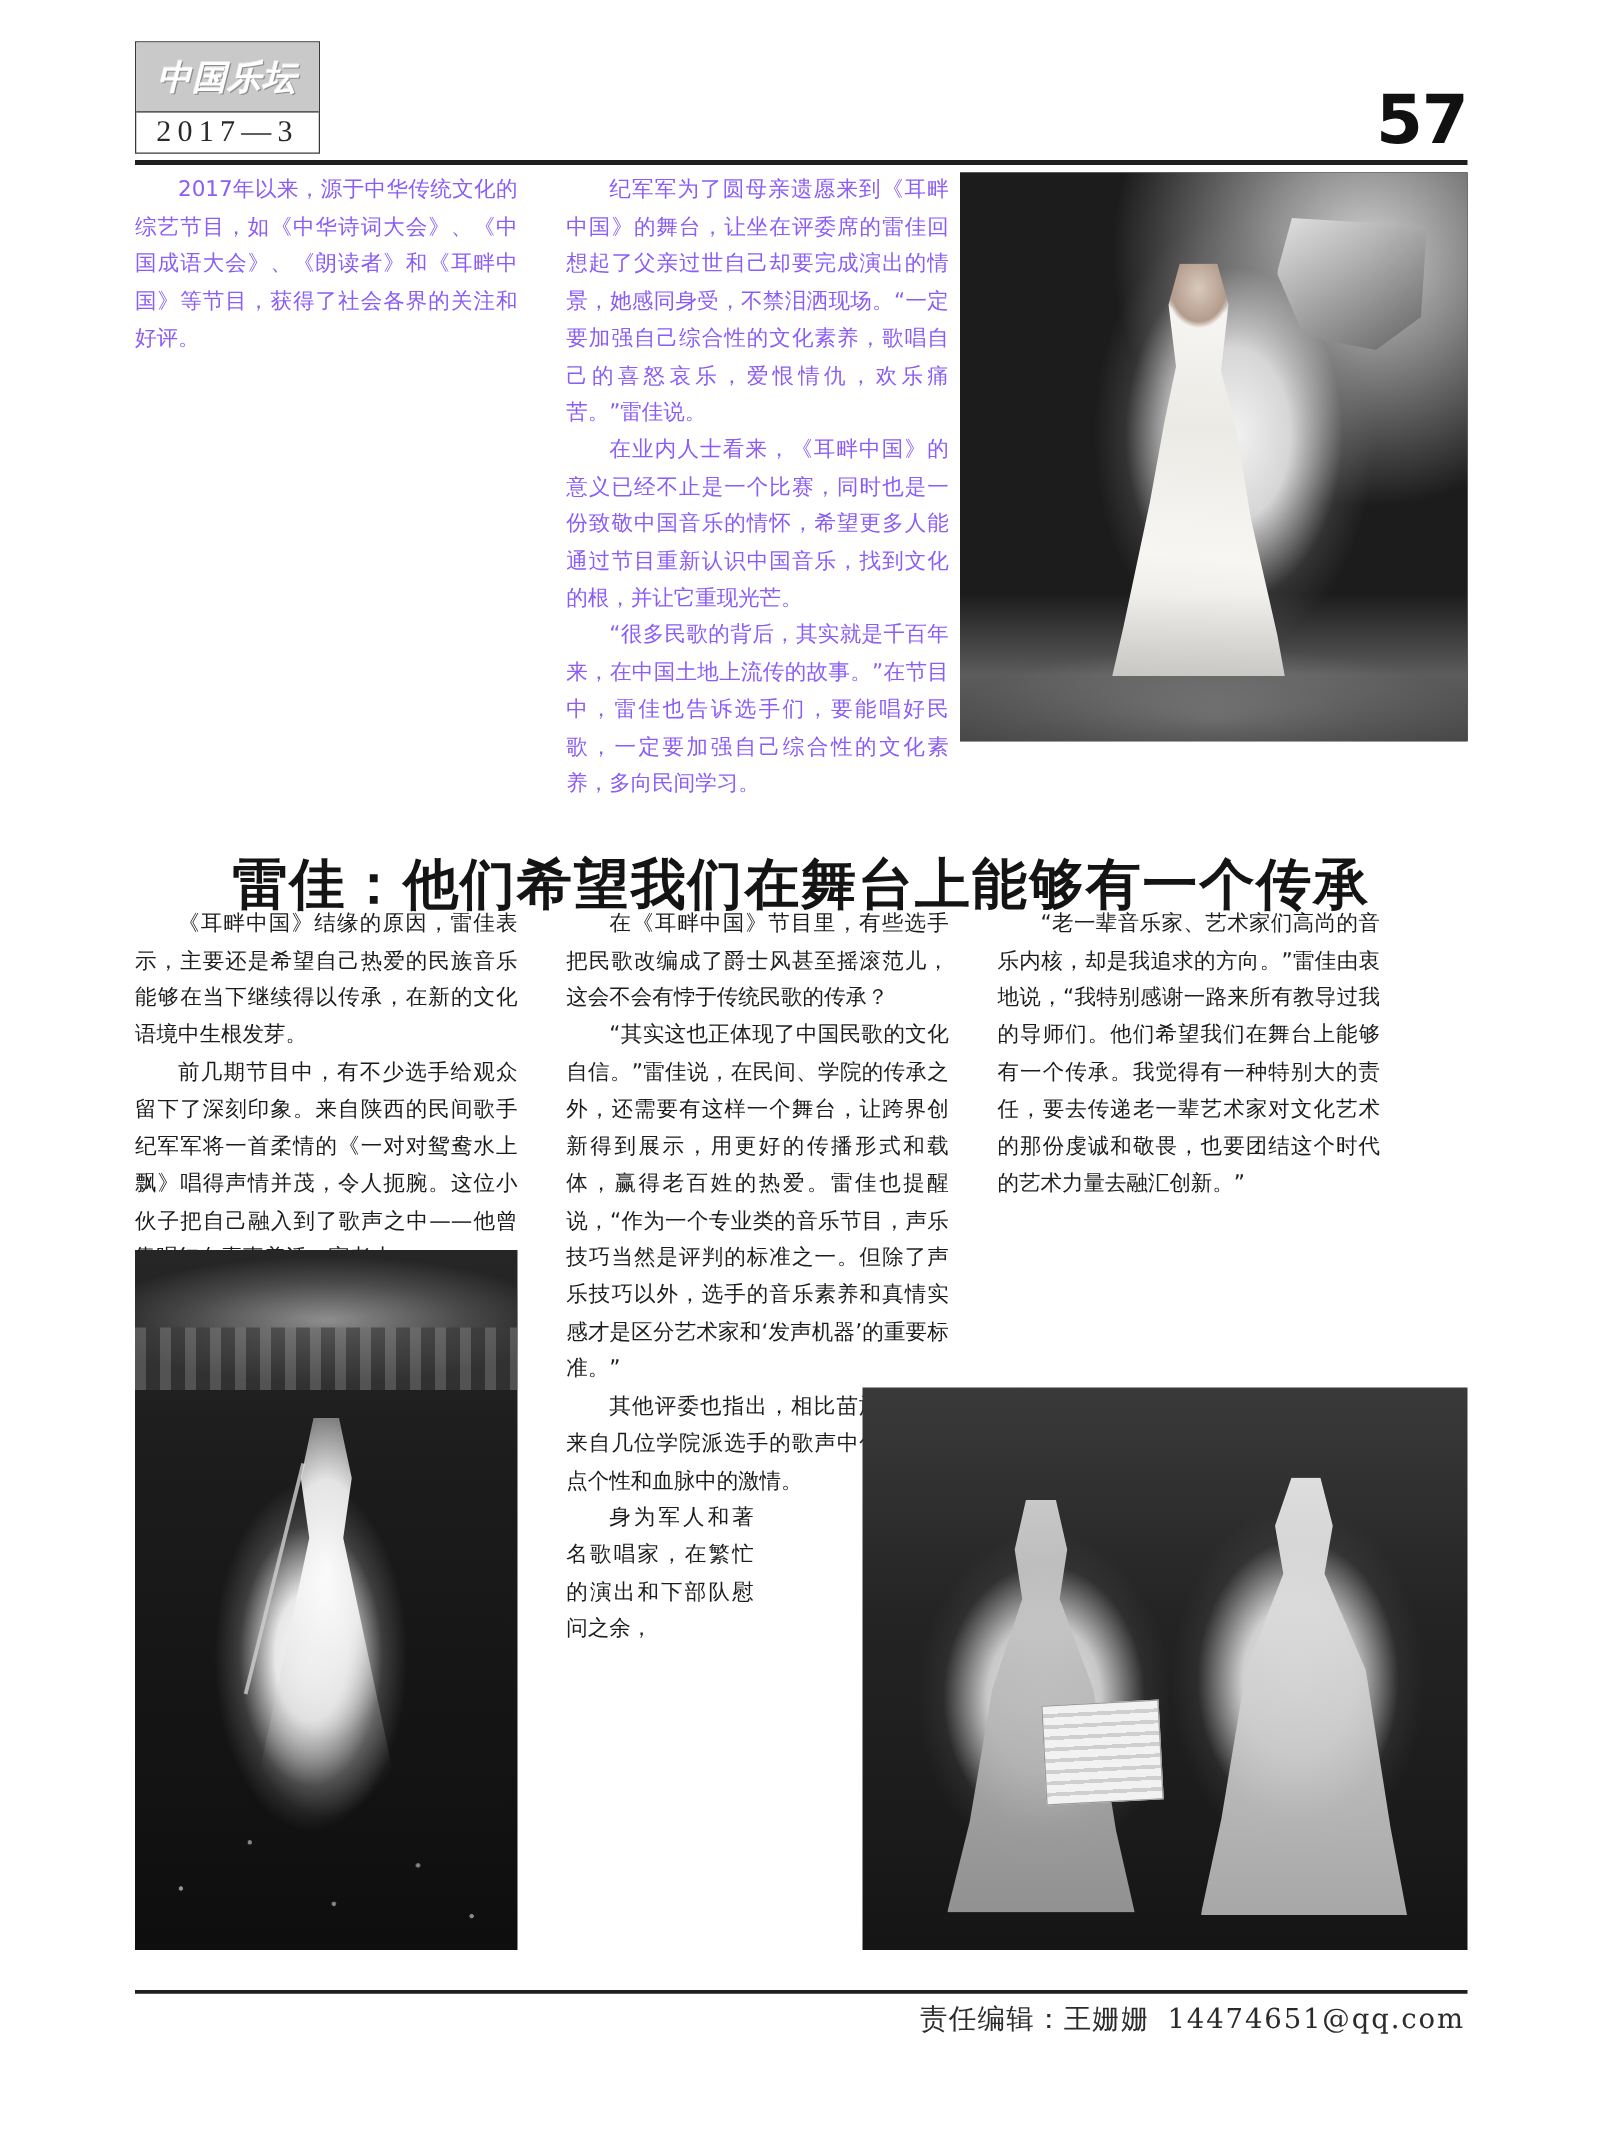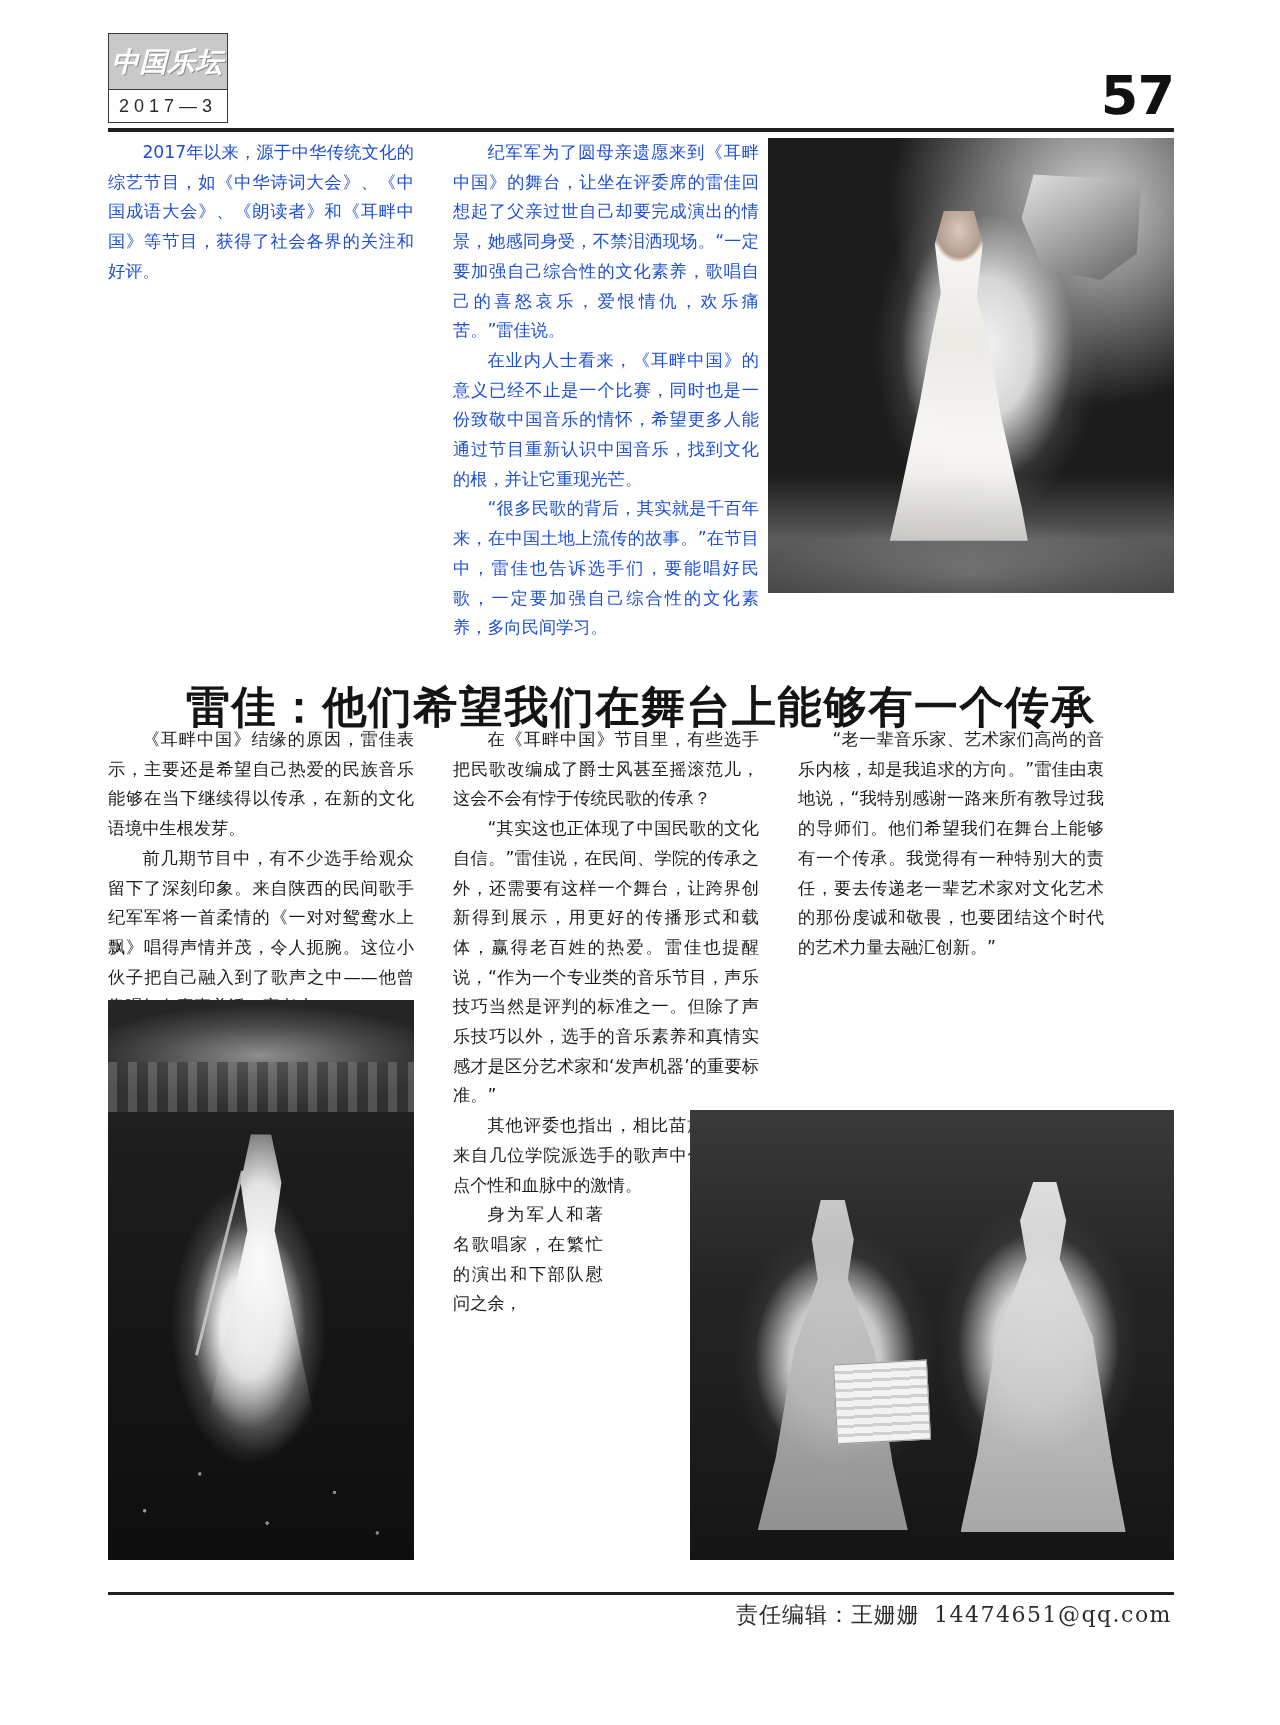--- a/index.html
+++ b/index.html
@@ -28,21 +28,21 @@
   .masthead {
     position: absolute;
     left: 108px;
     top: 33px;
     width: 1066px;
     height: 92px;
   }
   .logo-box {
     position: absolute;
     left: 0; top: 0;
-    width: 120px;
+    width: 148px;
     height: 90px;
     border: 1.5px solid #3a3a3a;
     box-sizing: border-box;
     padding-left: 20px;
   }
   .logo-title {
     position: absolute;
     left: 0; top: 0;
     width: 100%;
     height: 56px;
@@ -62,22 +62,22 @@
   }
   .logo-year {
     position: absolute;
     left: 0;
     top: 56px;
     width: 100%;
     height: 32px;
     display: flex;
     align-items: center;
     justify-content: center;
-    font-family: Liberation Sans, sans-serif;
-    font-size: 18px;
+    font-family: Liberation Serif, serif;
+    font-size: 24px;
     letter-spacing: 5px;
     color: #2a2a2a;
   }
   .running-head {
     position: absolute;
     right: 78px;
     top: 56px;
     font-family: "DejaVu Serif", "Liberation Serif", serif;
     font-size: 27px;
     letter-spacing: 7px;
@@ -113,21 +113,21 @@
     height: 455px;
   }
   .col {
     position: absolute;
     top: 0;
     font-family: "DejaVu Sans", "Liberation Sans", sans-serif;
     font-size: 17.2px;
     line-height: 29.7px;
     text-align: justify;
     text-justify: inter-character;
-    color: #1d4ed8;
+    color: #8b5cf6;
   }
   .col p {
     margin: 0;
     text-indent: 2em;
   }
   .col-1 { left: 0px;   width: 306px; }
   .col-2 { left: 345px; width: 306px; }
 
   .hero-photo {
     position: absolute;

